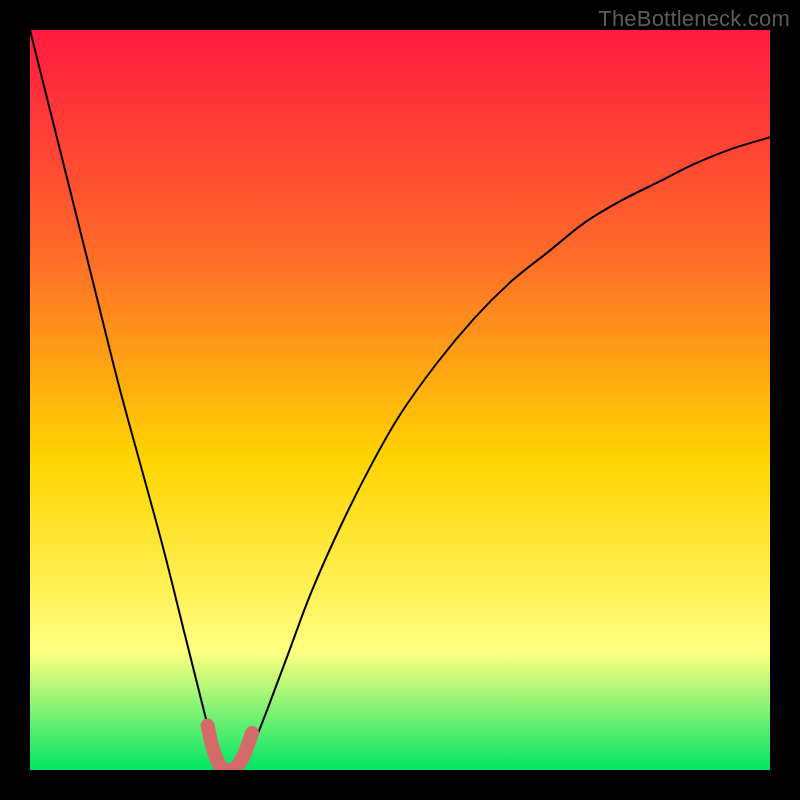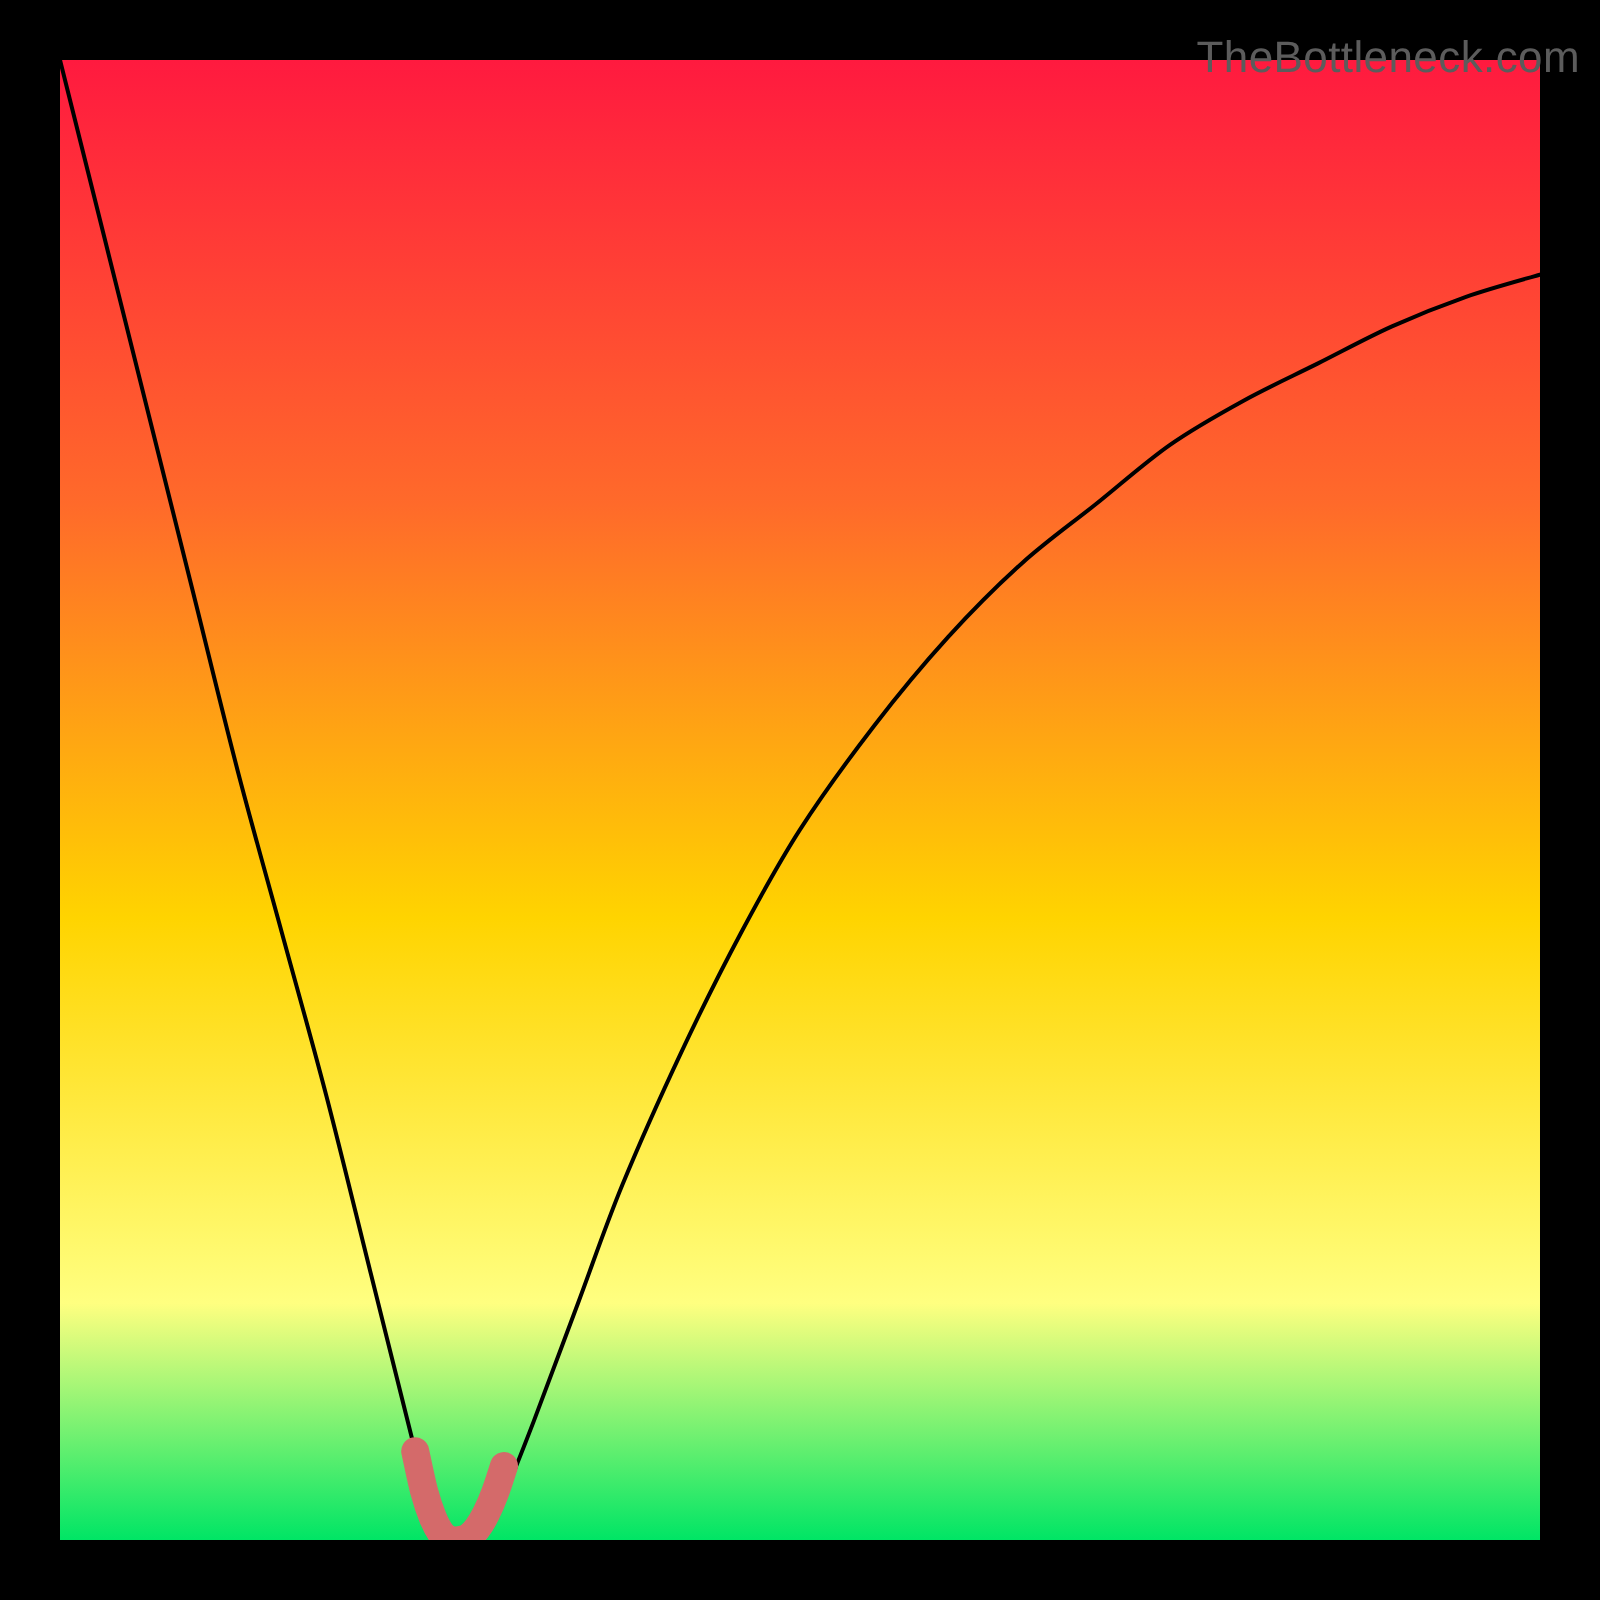--- a/index.html
+++ b/index.html
@@ -14,21 +14,21 @@
   .frame {
     position: absolute;
     left: 0;
     top: 0;
     width: 800px;
     height: 800px;
     background: #000;
   }
   .watermark {
     position: absolute;
-    top: 16px;
+    top: 6px;
     right: 10px;
     color: #5c5c5c;
     font-size: 22px;
     letter-spacing: 0.2px;
     font-weight: 400;
     z-index: 10;
   }
   .plot {
     position: absolute;
     left: 30px;

